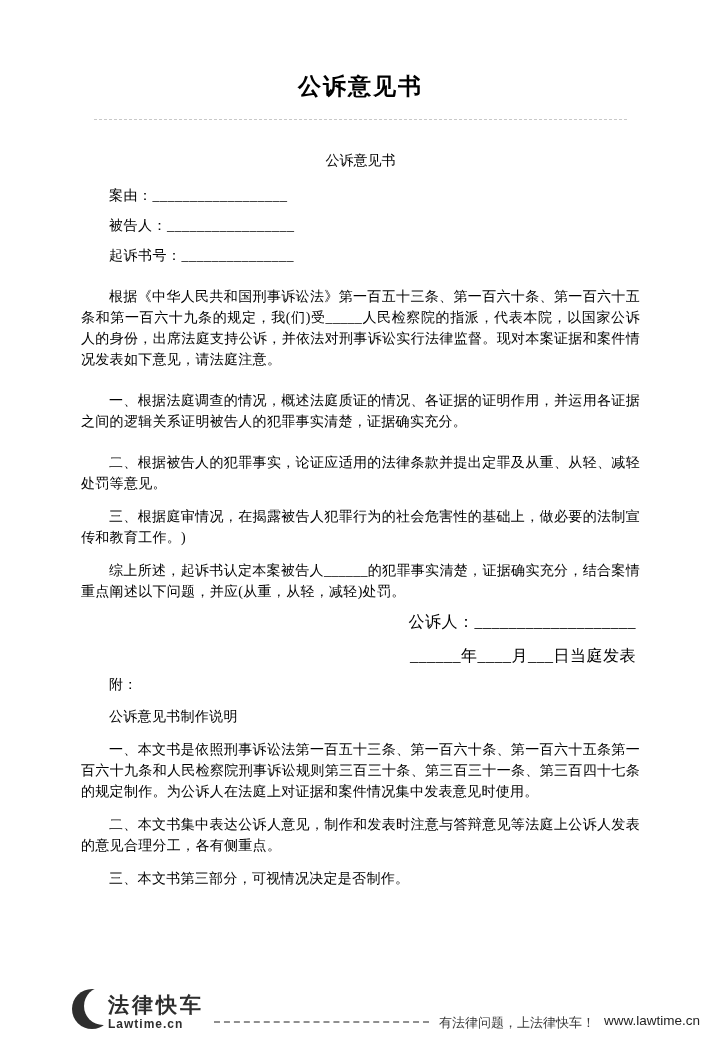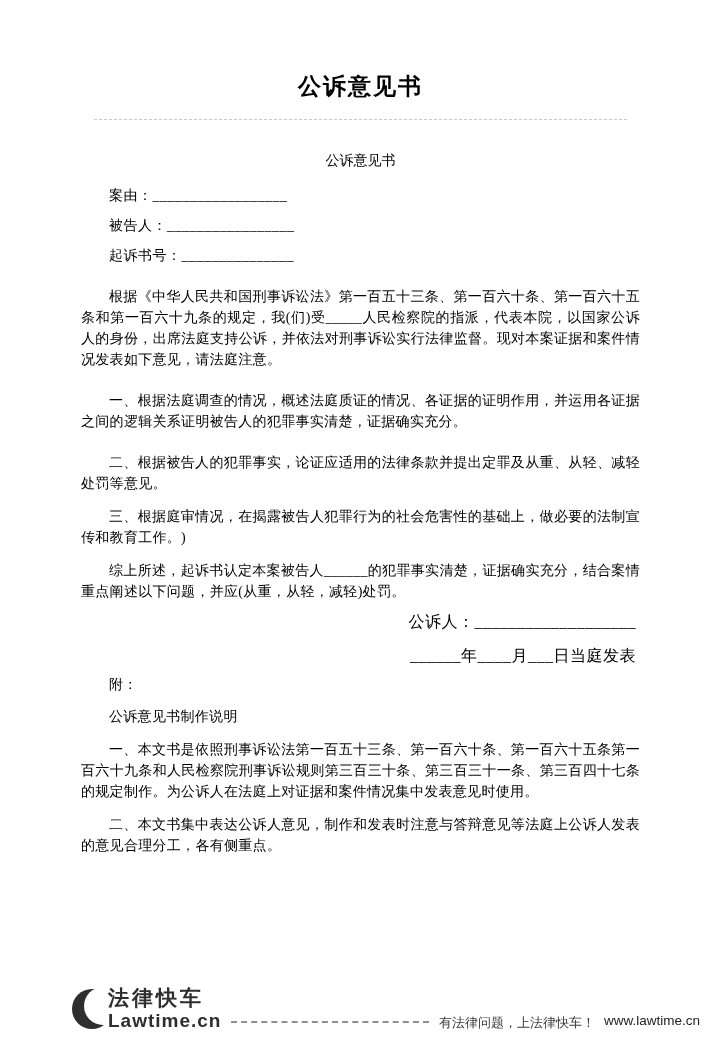--- a/index.html
+++ b/index.html
@@ -52,21 +52,21 @@
   }
   .brand { display:flex; align-items:flex-end; text-decoration:none; color:var(--brand,#2e2e2e); }
   .swoosh { display:block; width:34px; height:46px; margin-right:2px; }
   .brand-text { display:flex; flex-direction:column; line-height:1; }
   .brand-cn {
     font-family:"Liberation Sans","DejaVu Sans",sans-serif;
     font-size:21px; font-weight:bold; letter-spacing:3px;
   }
   .brand-en {
     font-family:"Liberation Sans","DejaVu Sans",sans-serif;
-    font-size:19px; font-weight:bold; letter-spacing:1px; margin-top:3px;
+    font-size:12px; font-weight:bold; letter-spacing:1px; margin-top:3px;
   }
   .footer-dashes {
     flex:1 1 auto; margin:0 10px 7px 10px; height:0;
     border-bottom:2px dashed var(--dash,#8f8f8f);
   }
   .footer-tagline {
     font-family:"Liberation Sans","DejaVu Sans",sans-serif;
     font-size:13px; color:var(--footer_text,#3a3a3a); line-height:1;
     margin-bottom:1px; white-space:nowrap;
   }
@@ -101,20 +101,21 @@
 
     <div class="sign-block">
       <div class="sign-line">公诉人：___________________</div>
       <div class="sign-line date">______年____月___日当庭发表</div>
     </div>
 
     <p class="para note-head">附：</p>
     <p class="para notes-title">公诉意见书制作说明</p>
     <p class="para tight">一、本文书是依照刑事诉讼法第一百五十三条、第一百六十条、第一百六十五条第一百六十九条和人民检察院刑事诉讼规则第三百三十条、第三百三十一条、第三百四十七条的规定制作。为公诉人在法庭上对证据和案件情况集中发表意见时使用。</p>
     <p class="para tight">二、本文书集中表达公诉人意见，制作和发表时注意与答辩意见等法庭上公诉人发表的意见合理分工，各有侧重点。</p>
+    <p class="para tight">三、本文书第三部分，可视情况决定是否制作。</p>
   </div>
 
   <div class="footer">
     <a class="brand">
       <span class="swoosh">
         <svg width="34" height="46" viewBox="0 0 34 46" xmlns="http://www.w3.org/2000/svg">
           <circle cx="20" cy="25" r="20" fill="#2e2e2e"></circle>
           <circle cx="31" cy="22" r="19" fill="#ffffff"></circle>
         </svg>
       </span>

